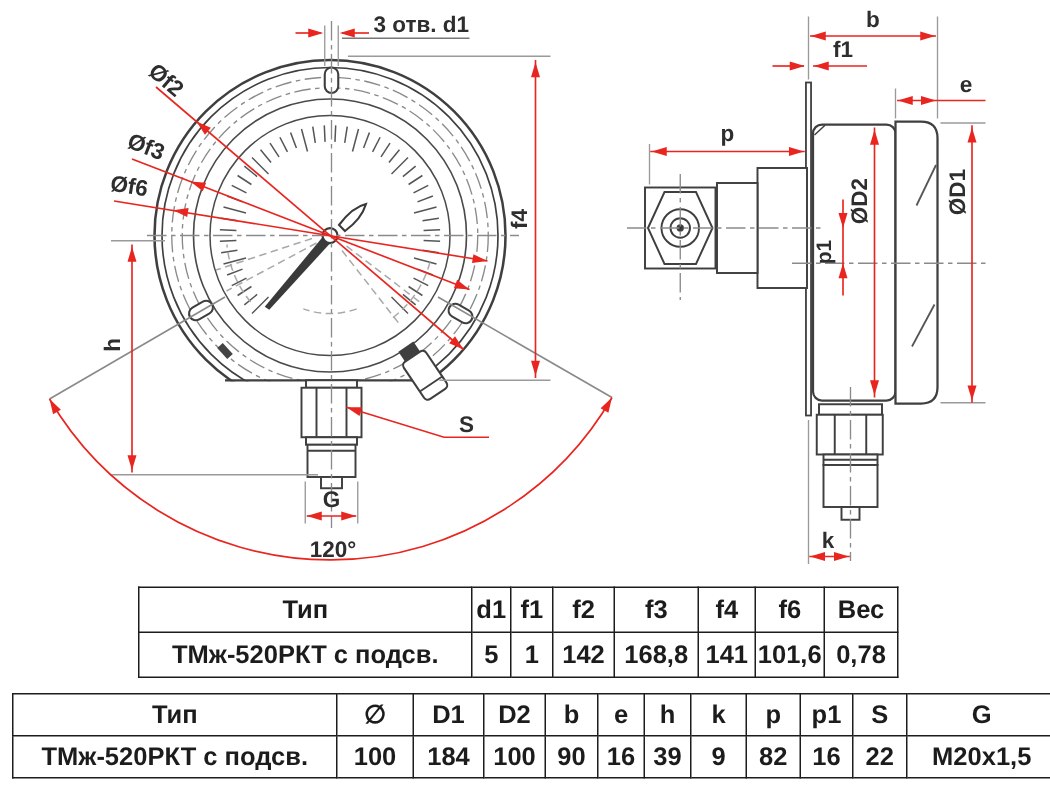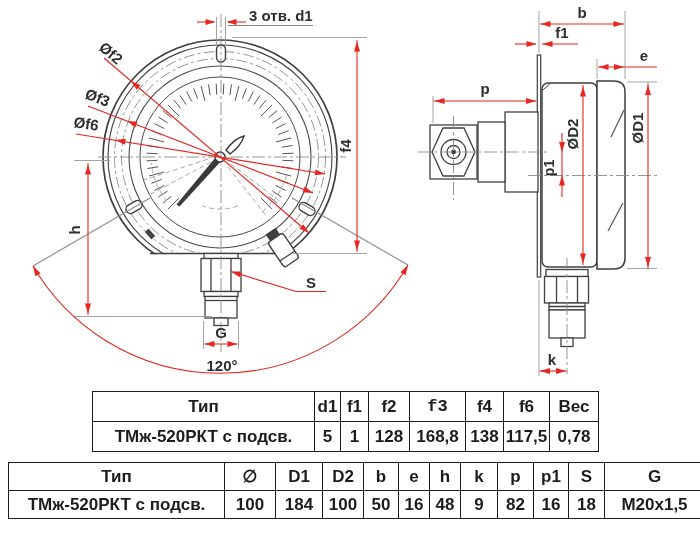--- a/index.html
+++ b/index.html
@@ -285,35 +285,35 @@
 </svg>
 
 
 <table class="dim" id="table1">
   <thead>
         <tr>
           <th style="width: 221px;">Тип</th>
           <th style="width: 25px;">d1</th>
           <th style="width: 27px;">f1</th>
           <th style="width: 40px;">f2</th>
-          <th style="width: 55px; font-family: Liberation Mono, monospace;">f3</th>
+          <th style="width: 55px;">f3</th>
           <th style="width: 37px;">f4</th>
           <th style="width: 45px;">f6</th>
           <th style="width: 48px;">Вес</th>
         </tr>
       </thead>
   <tbody>
         <tr>
           <td>ТМж-520РКТ с подсв.</td>
           <td>5</td>
           <td>1</td>
-          <td>128</td>
+          <td>142</td>
           <td>168,8</td>
-          <td>138</td>
-          <td>117,5</td>
+          <td>141</td>
+          <td>101,6</td>
           <td>0,78</td>
         </tr>
       </tbody>
 </table>
 
 <table class="dim" id="table2">
   <thead>
         <tr>
           <th style="width: 215px;">Тип</th>
           <th class="dia" style="width: 50px;">∅</th>
@@ -328,25 +328,25 @@
           <th style="width: 35px;">S</th>
           <th style="width: 99px;">G</th>
         </tr>
       </thead>
   <tbody>
         <tr>
           <td>ТМж-520РКТ с подсв.</td>
           <td>100</td>
           <td>184</td>
           <td>100</td>
-          <td>50</td>
+          <td>90</td>
           <td>16</td>
-          <td>48</td>
+          <td>39</td>
           <td>9</td>
           <td>82</td>
           <td>16</td>
-          <td>18</td>
+          <td>22</td>
           <td>M20x1,5</td>
         </tr>
       </tbody>
 </table>
 
 </div>
 
 </body></html>

